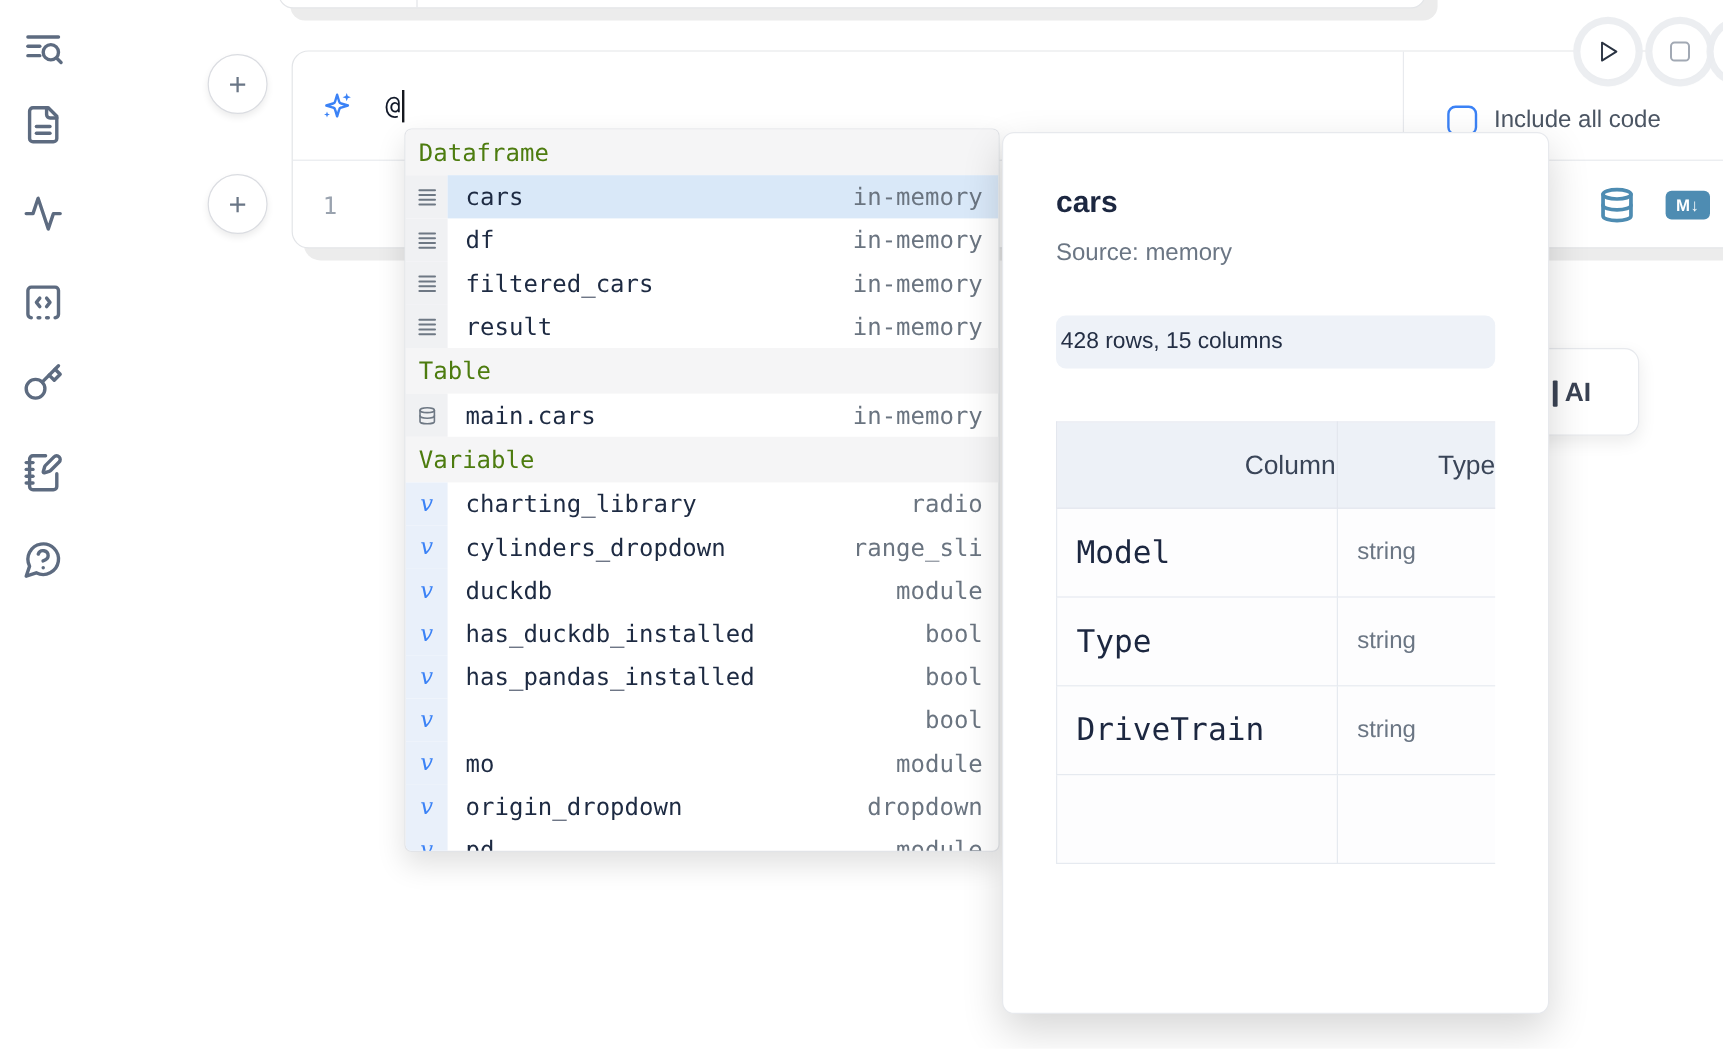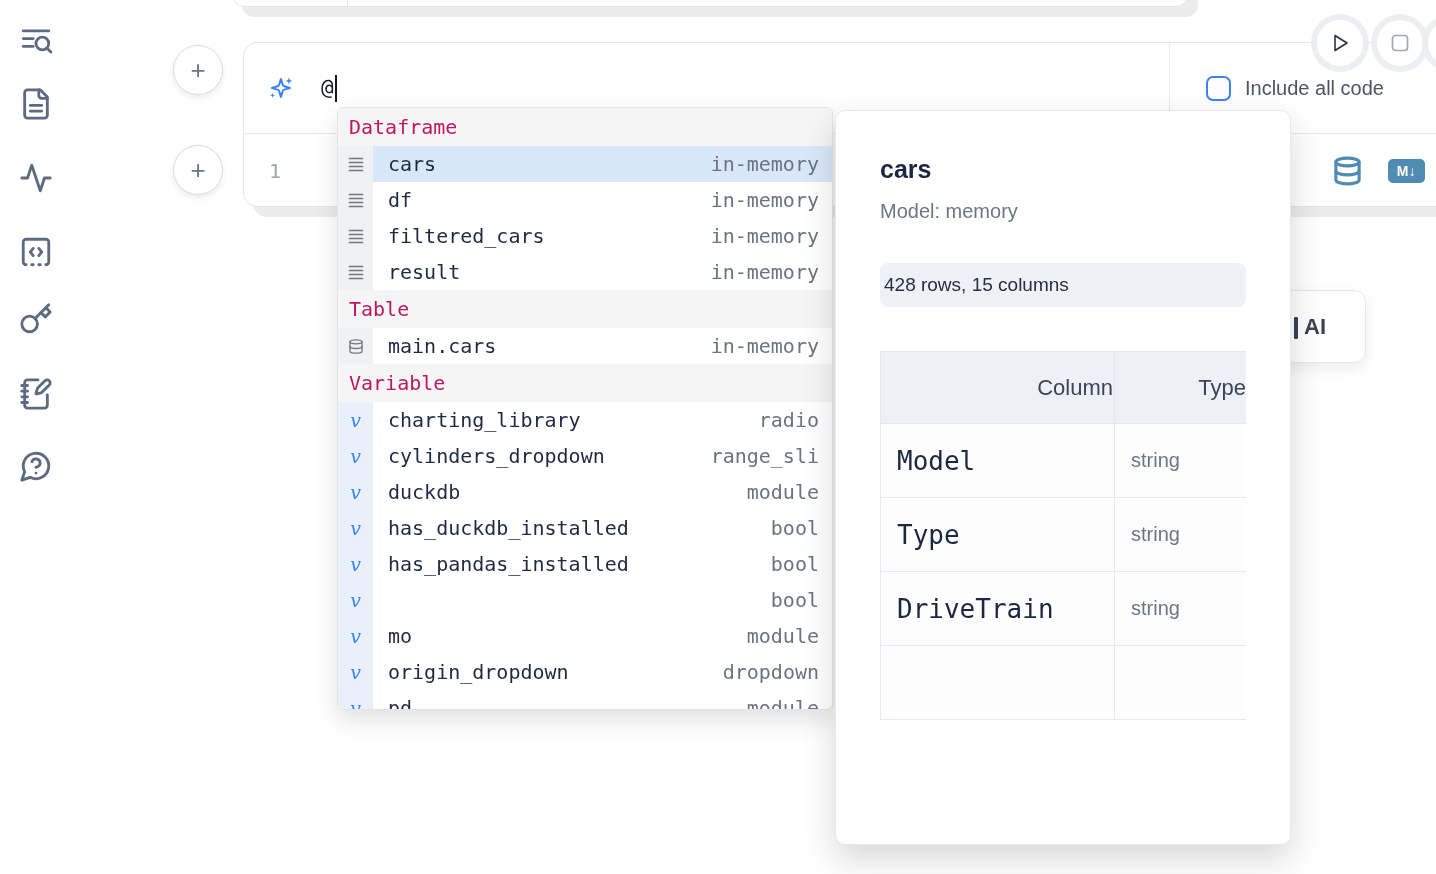--- a/index.html
+++ b/index.html
@@ -36,21 +36,21 @@
     background:#fff; border:1px solid #e3e5e8; border-radius:14px;
     box-shadow:10px 10px 0 0 #ececec;
   }
   .prompt-row { position:absolute; left:0; right:0; top:0; height:91px; border-bottom:1px solid #e8eaee; }
   .sparkle { position:absolute; left:24px; top:32px; width:27px; height:27px; color:#3b82f6; }
   .sparkle svg { width:100%; height:100%; fill:none; stroke:currentColor; stroke-width:1.8; stroke-linecap:round; stroke-linejoin:round; }
   .prompt-input { position:absolute; left:77px; top:0; height:100%; display:flex; align-items:center; cursor:text; }
   .prompt-value { font-family:"DejaVu Sans Mono", monospace; font-size:21px; color:#101828; }
   .caret { display:inline-block; width:2px; height:27px; background:#15181e; margin-left:1px; vertical-align:middle; }
   .prompt-divider { position:absolute; left:925px; top:0; height:100%; width:1px; background:#e8eaee; }
-  .include-all { position:absolute; left:962px; top:0; height:100%; display:flex; align-items:center; gap:14px; cursor:pointer; }
+  .include-all { position:absolute; left:962px; top:12px; height:100%; display:flex; align-items:center; gap:14px; cursor:pointer; }
   .checkbox { width:25px; height:25px; border:2px solid #3b82f6; border-radius:7px; background:#fff; flex:none; }
   .include-label { font-size:20px; color:#4b5563; }
 
   .code-row { position:absolute; left:0; right:0; top:92px; bottom:0; }
   .line-number { position:absolute; left:25px; top:50%; transform:translateY(-50%); font-family:"DejaVu Sans Mono", monospace; font-size:20px; color:#9aa3af; }
   .lang-icons { position:absolute; left:1088px; top:50%; transform:translateY(-50%); display:flex; align-items:center; gap:25px; }
   .db-btn { width:31px; height:32px; color:#4e8cb2; cursor:pointer; }
   .db-btn svg { width:100%; height:100%; fill:none; stroke:currentColor; stroke-width:2.4; stroke-linecap:round; }
   .md-btn {
     width:37px; height:24px; border-radius:5px; background:#4e8cb2; color:#fff;
@@ -66,21 +66,21 @@
   }
   .circle-btn svg { fill:none; stroke-linejoin:round; stroke-linecap:round; }
 
   
   .completion-menu {
     position:absolute; left:337px; top:107px; width:496px; height:603px;
     background:#fff; border:1px solid #e2e4e8; border-radius:6px;
     box-shadow:0 10px 24px rgba(0,0,0,.12); overflow:hidden; z-index:10;
     font-family:"DejaVu Sans Mono", monospace;
   }
-  .menu-header { height:38px; background:#f5f5f6; color:#be185d; font-size:20px; display:flex; align-items:center; padding-left:11px; }
+  .menu-header { height:38px; background:#f5f5f6; color:#4d7c0f; font-size:20px; display:flex; align-items:center; padding-left:11px; }
   .menu-row { height:36px; display:flex; align-items:stretch; cursor:pointer; }
   .icon-cell { width:35px; flex:none; display:flex; align-items:center; justify-content:center; background:#f0f1f3; }
   .menu-row.variable .icon-cell { background:#e9f0fa; }
   .row-main { flex:1; display:flex; align-items:center; padding:0 13px 0 15px; min-width:0; overflow:hidden; }
   .menu-row.selected .row-main { background:#d9e8f8; }
   .item-name { font-size:20px; color:#1d2a42; white-space:pre; }
   .item-type { margin-left:auto; font-size:20px; color:#6a7480; white-space:pre; }
   .var-glyph { font-family:"DejaVu Serif", serif; font-style:italic; font-size:19px; color:#3b82f6; line-height:1; }
 
   
@@ -367,21 +367,21 @@
     </div>
   </div>
 
 <div class="ai-card">
   <div class="ai-frag"></div>
   <span class="ai-label">AI</span>
 </div>
 
 <div class="dataset-popup">
   <div class="popup-title">cars</div>
-  <div class="popup-source">Model: memory</div>
+  <div class="popup-source">Source: memory</div>
   <div class="popup-badge">428 rows, 15 columns</div>
   <div class="popup-table-wrap">
     <table class="popup-table">
       <thead>
         <tr>
           <th>Column</th>
           <th>Type</th>
         </tr>
       </thead>
       <tbody id="preview-tbody">

